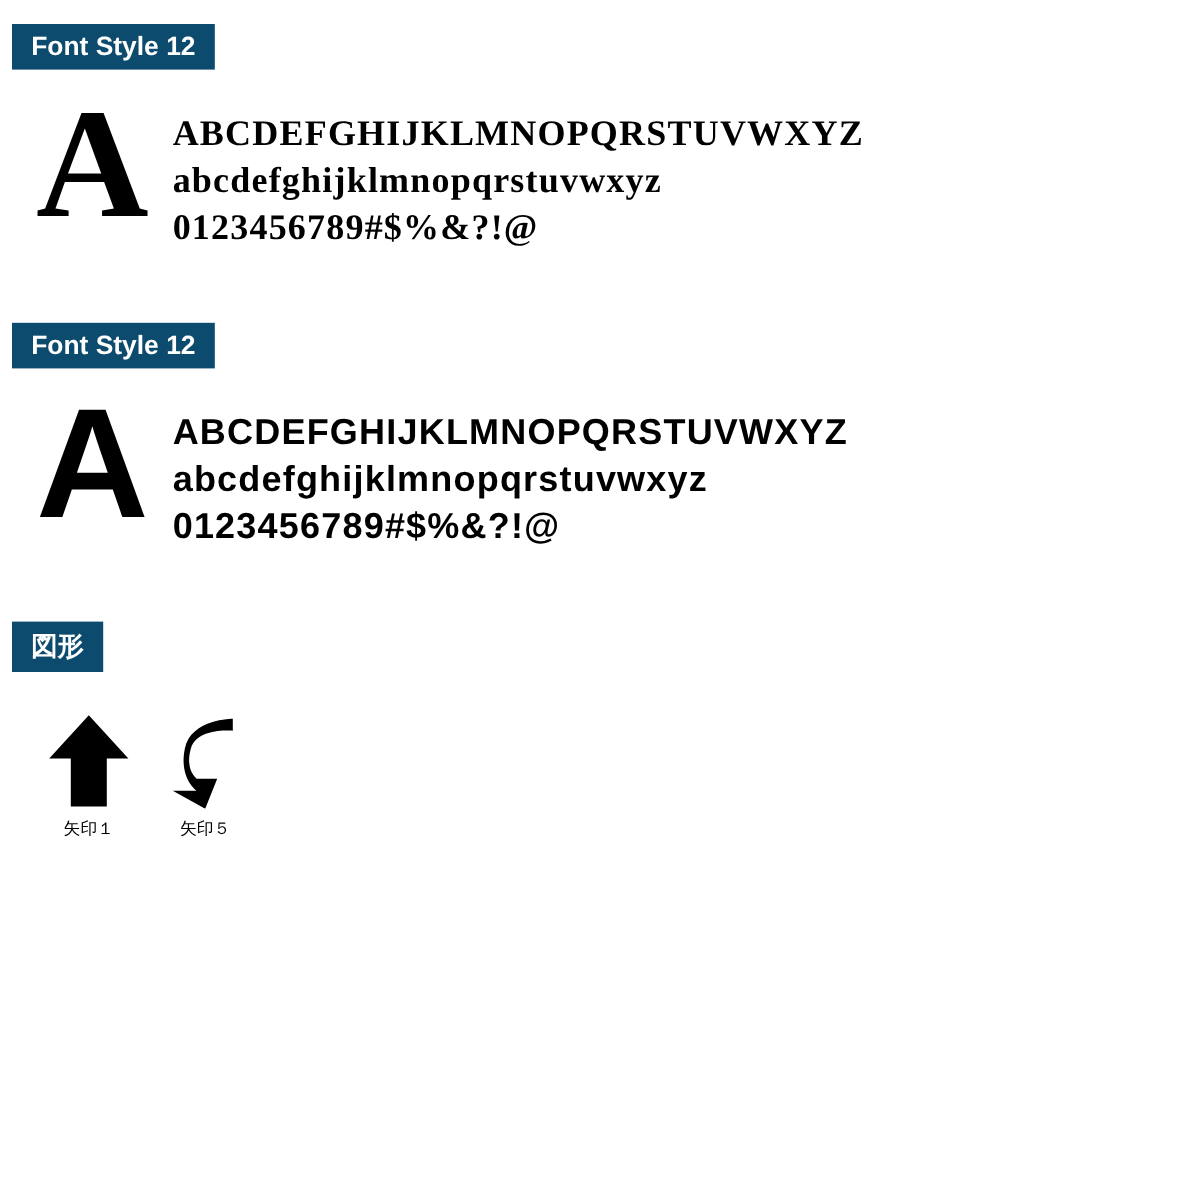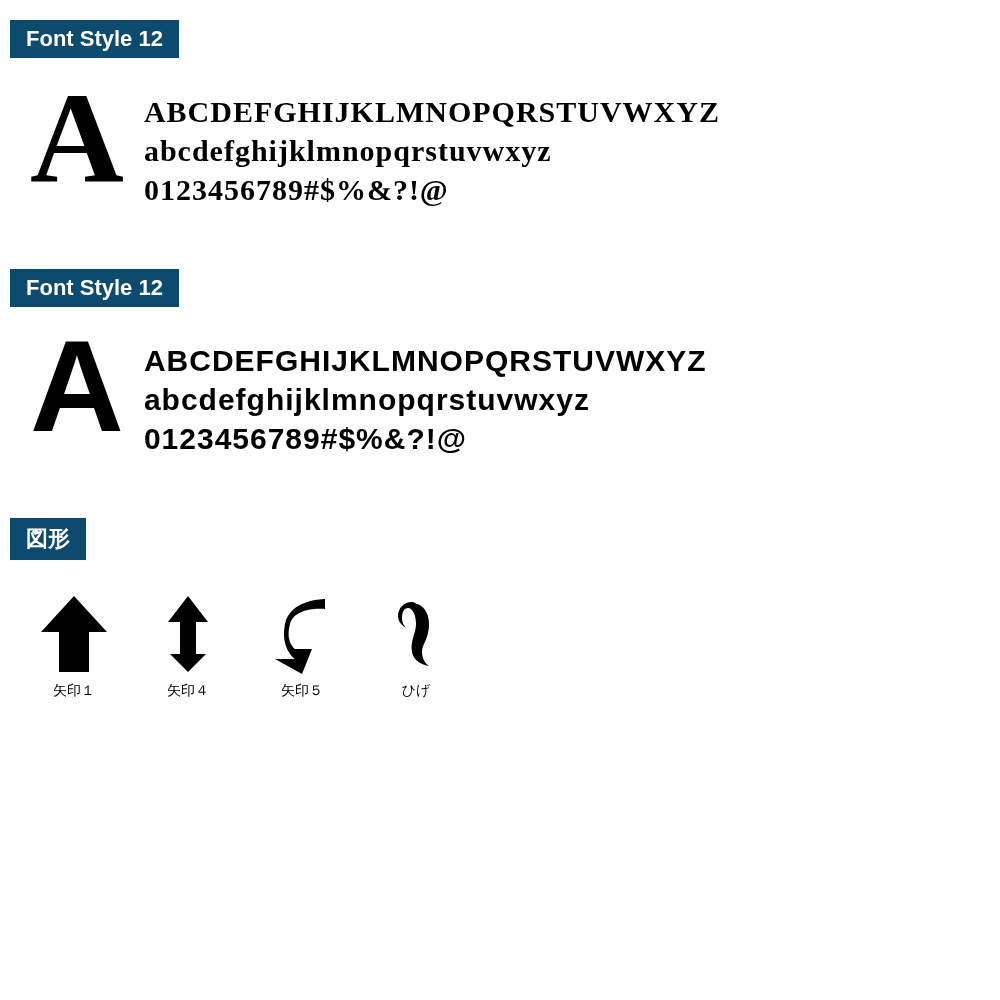--- a/index.html
+++ b/index.html
@@ -84,21 +84,21 @@
     
     .shapes-section {
       margin-top: 10px;
     }
 
     .shapes-grid {
       display: flex;
       flex-wrap: nowrap;
       justify-content: flex-start;
       padding: 20px 10px 10px 20px;
-      gap: 26px;
+      gap: 9px;
     }
 
     .shape-item {
       display: flex;
       flex-direction: column;
       align-items: center;
       width: 88px;
     }
 
     .shape-icon {
@@ -154,50 +154,31 @@
         <div class="shape-icon">
           <svg width="70" height="80" viewBox="0 0 70 80">
             <polygon points="35,2 68,38 50,38 50,78 20,78 20,38 2,38" fill="#000"></polygon>
           </svg>
         </div>
         <div class="shape-label">矢印１</div>
       </div>
 
 
 
-      <div class="shape-item">
-        <div class="shape-icon">
-          <svg width="45" height="80" viewBox="0 0 45 80">
-
-            <polygon points="22,2 42,28 30,28 30,52 14,52 14,28 2,28" fill="#000"></polygon>
-
-            <polygon points="14,52 30,52 30,60 40,60 22,78 4,60 14,60" fill="#000"></polygon>
-          </svg>
-        </div>
-        <div class="shape-label">矢印４</div>
-      </div>
 
       <div class="shape-item">
         <div class="shape-icon">
           <svg width="65" height="80" viewBox="0 0 65 80">
             <path d="M 55 5 C 55 5 20 5 15 30 C 10 55 25 65 25 65 L 5 65 L 32 80 L 42 55 L 25 55 C 25 55 15 48 20 30 C 25 12 55 15 55 15 Z" fill="#000"></path>
           </svg>
         </div>
         <div class="shape-label">矢印５</div>
       </div>
 
 
 
 
 
-      <div class="shape-item">
-        <div class="shape-icon">
-          <svg width="45" height="80" viewBox="0 0 45 80">
-            <path d="M22,10 C28,10 35,18 35,30 C35,45 28,50 28,58 C28,68 35,72 35,72 C35,72 20,70 18,58 C16,46 22,40 22,30 C22,20 18,14 14,14 C10,14 8,18 8,24 C8,30 12,34 12,34 C12,34 4,30 4,22 C4,14 10,8 18,8 C20,8 22,9 22,10 Z" fill="#000"></path>
-          </svg>
-        </div>
-        <div class="shape-label">ひげ</div>
-      </div>
 
     </div>
   </div>
 
 </div>
 
 </body></html>

